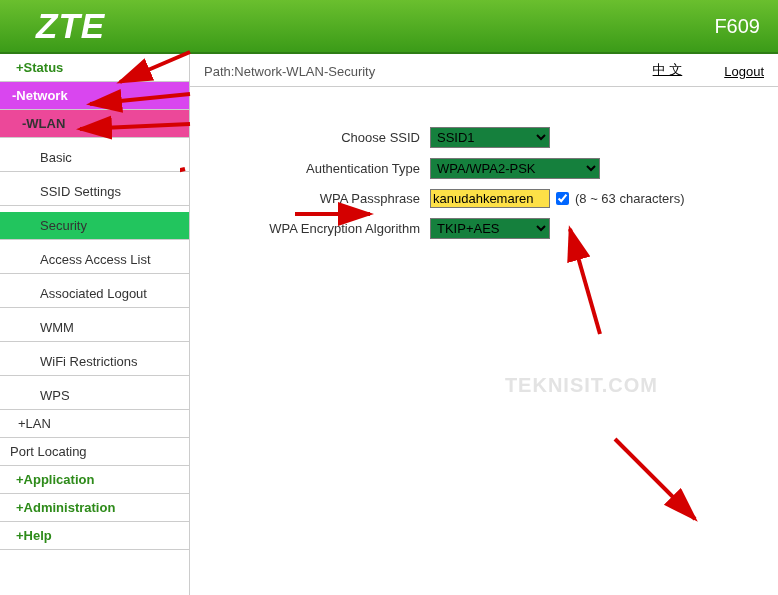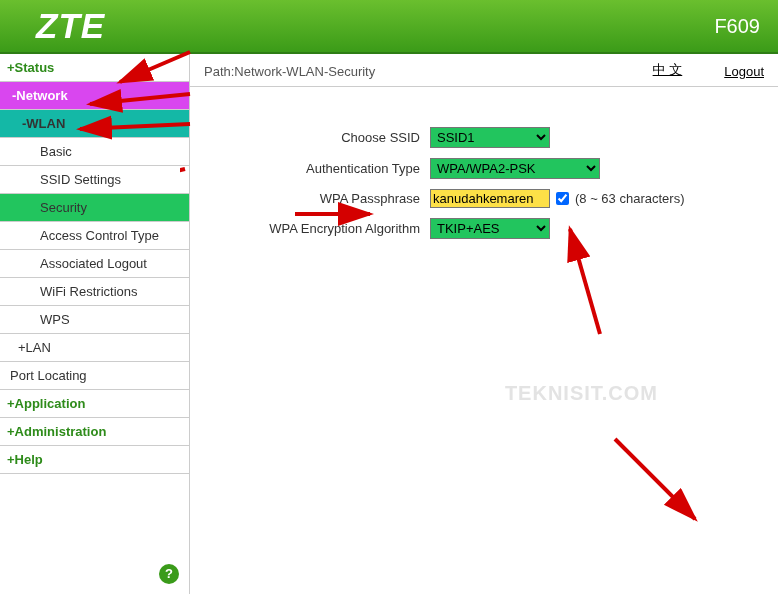--- a/index.html
+++ b/index.html
@@ -33,43 +33,44 @@
   }
   .body-row { display: flex; }
   .sidebar {
     width: 190px;
     border-right: 1px solid #ccc;
     background: #fff;
   }
   .menu { list-style: none; }
   .menu li {
     border-bottom: 1px solid #ccc;
-    padding: 6px 7px;
+    padding: 6px 16px;
     cursor: pointer;
     font-size: 13px;
   }
   .menu li.top { color: #2e8b1a; font-weight: bold; }
   .menu li.top .plus { color: #2e8b1a; font-weight: bold; }
   .menu li.active-top {
     background: #d946ef;
     color: #fff;
     font-weight: bold;
     padding-left: 12px;
   }
   .menu li.sub1 {
-    background: #14b8a6;
+    background: #ec4899;
     color: #333;
     font-weight: bold;
     padding-left: 22px;
   }
   .menu li.sub2 {
     background: #fff;
     color: #333;
     padding-left: 40px;
     font-weight: normal;
+    margin-top: 6px;
   }
   .menu li.sub2.active {
     background: #22c55e;
   }
   .menu li.sub-closed {
     color: #333;
     padding-left: 18px;
   }
   .help-row {
     height: 120px;
@@ -114,32 +115,31 @@
     text-align: right;
     padding-right: 10px;
     color: #333;
   }
   .form-row select, .form-row input[type=text] {
     font-size: 13px;
     padding: 1px 2px;
     border: 1px solid #767676;
     background: #efefef;
   }
-  .form-row select { background: #22c55e; }
+  .form-row select { background: #15803d; }
   .form-row .hint { margin-left: 6px; color: #333; }
   .chk { margin-left: 6px; accent-color: #0066ff; }
   .watermark {
     position: absolute;
     right: 120px;
     top: 320px;
     color: #e3e3e3;
     font-size: 20px;
     font-weight: bold;
     letter-spacing: 1px;
-    margin-top: 8px;
   }
   
   .arrow {
     position: absolute;
     pointer-events: none;
   }
 </style>
 </head>
 <body>
 
@@ -150,22 +150,23 @@
 
 <div class="body-row">
   <div class="sidebar">
     <ul class="menu">
       <li class="top"><span class="plus">+</span><span>Status</span></li>
       <li class="active-top">-<span>Network</span></li>
       <li class="sub1">-<span>WLAN</span></li>
       <li class="sub2">Basic</li>
       <li class="sub2">SSID Settings</li>
       <li class="sub2 active">Security</li>
-      <li class="sub2">Access Control Type</li>
+      <li class="sub2">Access Access List</li>
       <li class="sub2">Associated Logout</li>
+      <li class="sub2">WMM</li>
       <li class="sub2">WiFi Restrictions</li>
       <li class="sub2">WPS</li>
       <li class="sub-closed">+<span>LAN</span></li>
       <li class="sub-closed" style="padding-left:10px">Port Locating</li>
       <li class="top"><span class="plus">+</span><span>Application</span></li>
       <li class="top"><span class="plus">+</span><span>Administration</span></li>
       <li class="top"><span class="plus">+</span><span>Help</span></li>
     </ul>
     <div class="help-row">
       <div class="help-icon">?</div>

